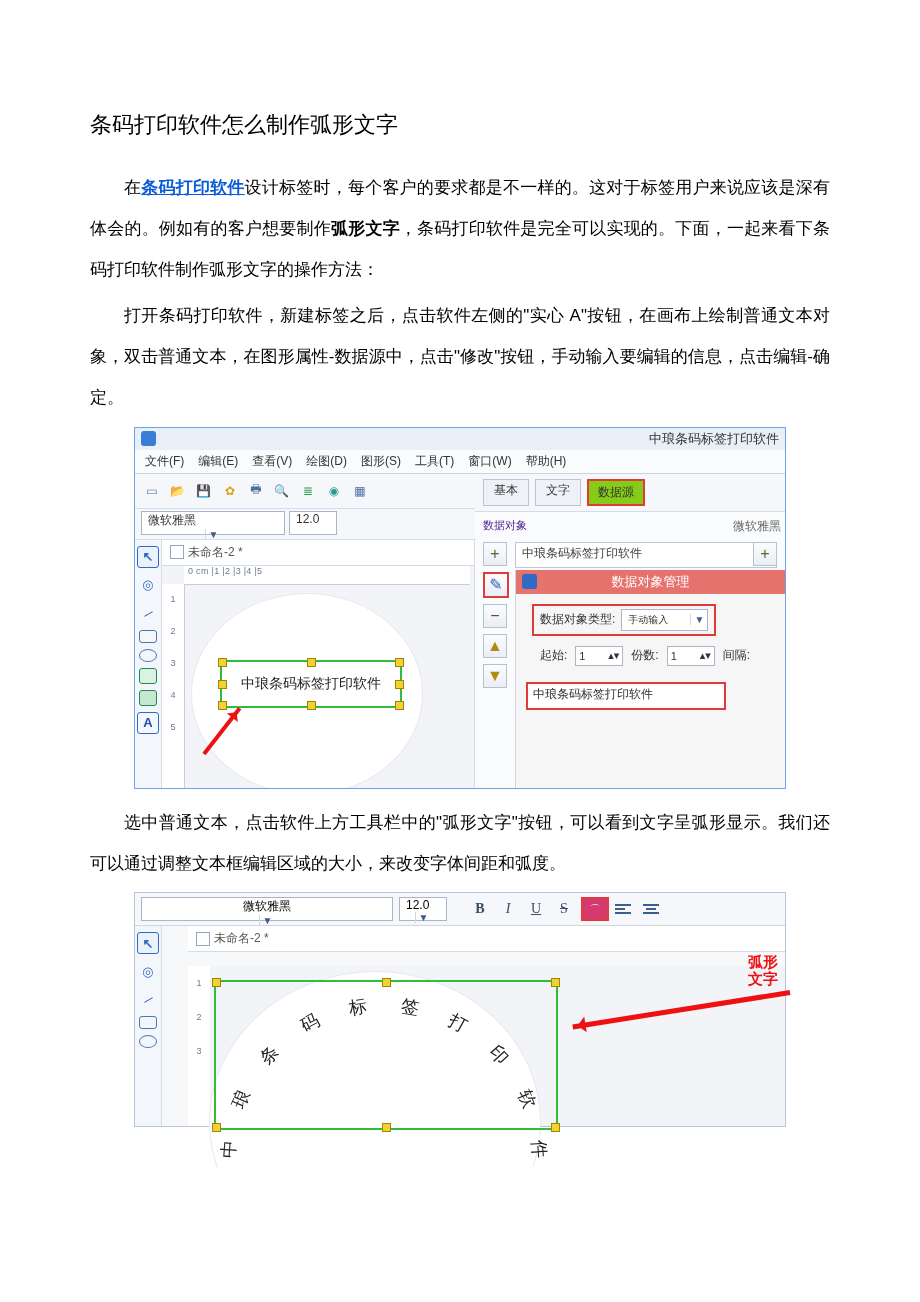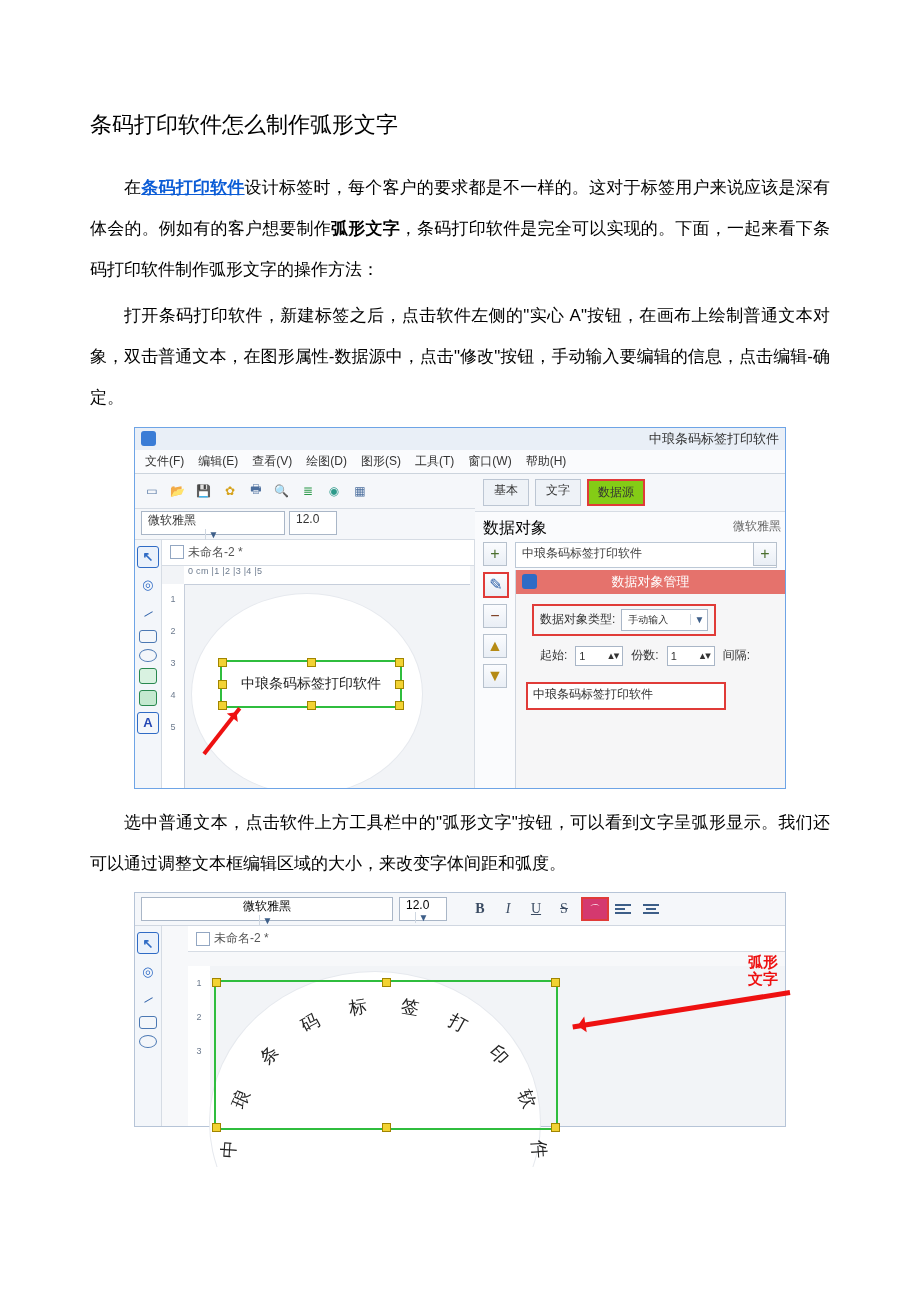--- a/index.html
+++ b/index.html
@@ -228,21 +228,21 @@
     border-color: #e03b38;
     border-width: 2px;
     padding: 3px 9px;
     background: #84cc16;
   }
   .datapanel {
     padding: 6px 8px;
     flex: 1;
     position: relative;
   }
-  .label12 { font-size: 16px; color: #000000; }
+  .label12 { font-size: 11px; color: #4c1d95; }
   .stackbtns {
     position: absolute; left: 8px; top: 30px;
     display: flex; flex-direction: column; gap: 6px;
   }
   .sqbtn {
     width: 22px; height: 22px;
     border: 1px solid #b7c1cd;
     background: linear-gradient(#fbfcfe,#e9eef5);
     display: flex; align-items: center; justify-content: center;
     color: #4a6e2d; font-size: 16px;

